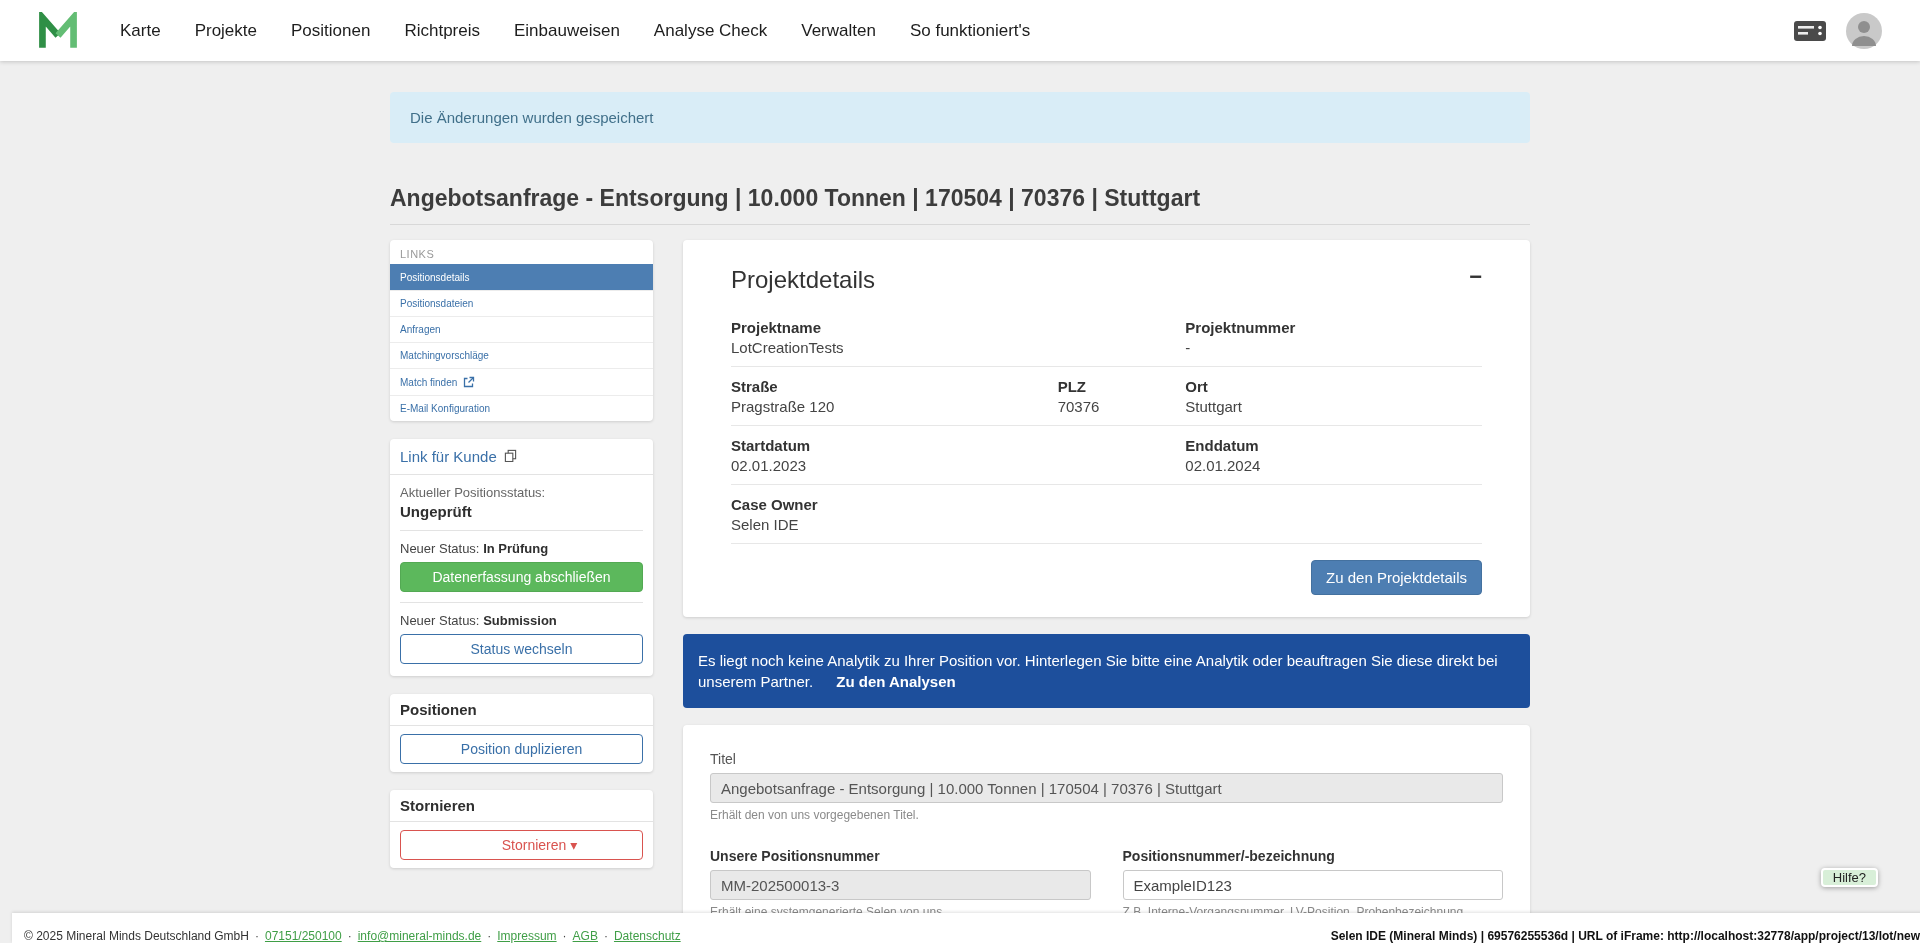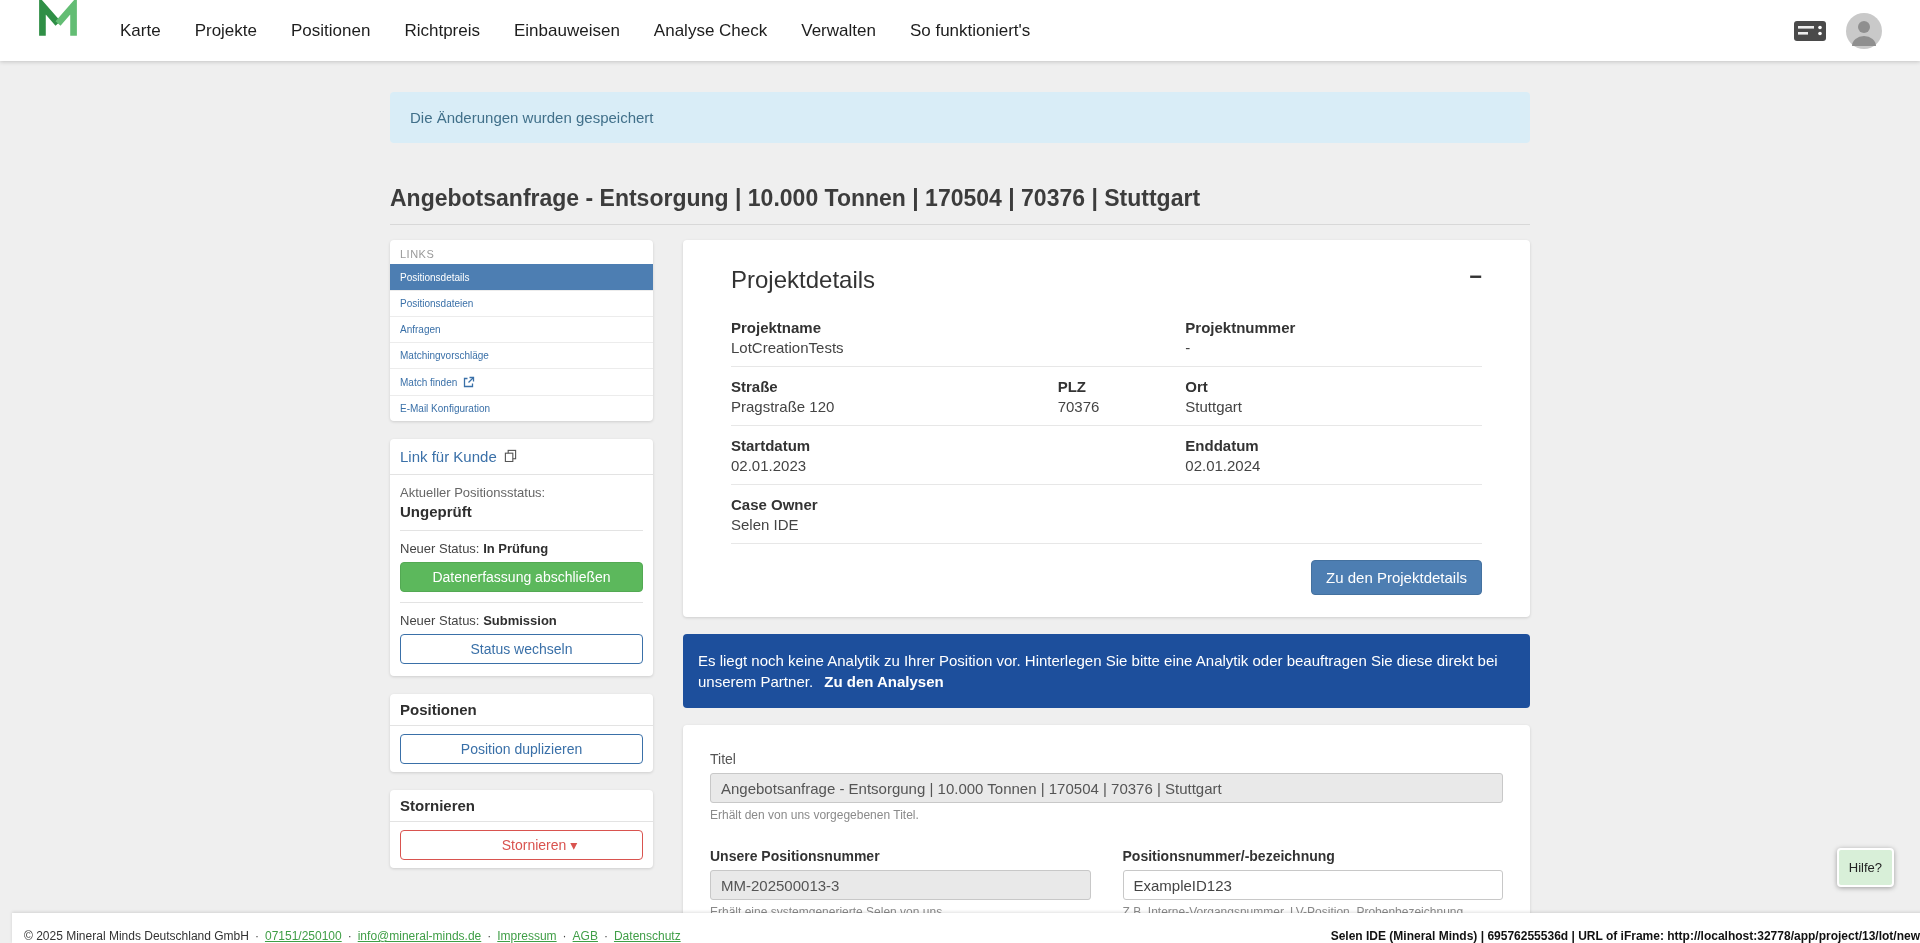--- a/index.html
+++ b/index.html
@@ -1,20 +1,20 @@
 <!DOCTYPE html>
 <html><head>
 <meta charset="utf-8">
 <style>
   * { margin:0; padding:0; box-sizing:border-box; }
   html,body { width:1920px; height:943px; overflow:hidden; }
   body { background:#efefef; font-family:"Liberation Sans", sans-serif; color:#333; position:relative; }
 
   
-  .navbar { height:61px; background:#fff; display:flex; padding:0 38px;
+  .navbar { height:61px; background:#fff; display:flex; align-items:center; padding:0 38px;
             box-shadow:0 1px 4px rgba(0,0,0,.18); position:relative; z-index:10; }
   .logo { width:40px; height:38px; margin-right:42px; cursor:pointer; display:flex; align-items:center; }
   .nav-items { display:flex; gap:34px; align-items:center; }
   .nav-item { font-size:17px; color:#1d1d1d; cursor:pointer; white-space:nowrap; text-decoration:none; }
   .nav-right { margin-left:auto; display:flex; align-items:center; gap:20px; }
   .nav-ic { cursor:pointer; display:flex; align-items:center; }
 
   
   .content { padding-top:31px; }
   .container { width:1140px; margin:0 auto; }
@@ -67,36 +67,36 @@
   .d-cell .val { font-size:15px; color:#444; margin-top:3px; }
   .span2 { grid-column:1 / span 2; }
   .span3 { grid-column:1 / span 3; }
   .project-actions { margin-top:16px; text-align:right; }
   .btn-primary { display:inline-block; width:auto; background:#4d7eb2; color:#fff; border:1px solid #44719f;
                  font-size:15px; padding:8px 14px; border-radius:4px; cursor:pointer; }
 
   
   .analytics-banner { margin-top:17px; background:#1d4f9c; color:#fff; border-radius:4px;
                       padding:16px 15px; font-size:15px; line-height:21px; }
-  .analytics-banner strong { margin-left:7px; cursor:pointer; }
+  .analytics-banner strong { margin-left:19px; cursor:pointer; }
 
   
   .form-card { margin-top:17px; padding:26px 27px 30px; }
   .f-label { font-size:14px; color:#555; margin-bottom:6px; }
   .f-label.bold { font-weight:bold; color:#333; }
   .f-input { width:100%; height:30px; padding:0 10px; font-size:15px; color:#444;
              border:1px solid #c8c8c8; border-radius:3px; background:#fff; font-family:"Liberation Sans", sans-serif; }
   .f-input:disabled { background:#e9e9e9; color:#555; }
   .f-help { font-size:12px; color:#8a8a8a; margin-top:5px; }
   .form-grid { display:grid; grid-template-columns:1fr 1fr; column-gap:32px; margin-top:26px; }
 
   
-  .help-btn { position:fixed; right:26px; bottom:56px; z-index:30; background:#d8efd8; color:#222;
+  .help-btn { position:fixed; right:42px; bottom:56px; z-index:30; background:#d8efd8; color:#222;
               border:2px solid #fff; border-radius:4px; box-shadow:0 1px 5px rgba(0,0,0,.35);
-              padding:10px 10px; font-size:13px; cursor:pointer; font-family:"Liberation Sans", sans-serif; }
+              padding:0 10px; font-size:13px; cursor:pointer; font-family:"Liberation Sans", sans-serif; }
 
   
   footer { position:fixed; left:12px; bottom:0; width:100%; height:30px; background:#fff; z-index:20;
            box-shadow:0 -1px 3px rgba(0,0,0,.12); display:flex; align-items:flex-end;
            justify-content:space-between; padding:0 12px; font-size:12px; }
   .f-left { display:flex; align-items:center; gap:6px; color:#333; white-space:nowrap; }
   .f-left a { color:#3f9e46; text-decoration:underline; cursor:pointer; }
   .f-sep { color:#444; }
   .f-right { font-weight:bold; color:#111; white-space:nowrap; }
 </style>

